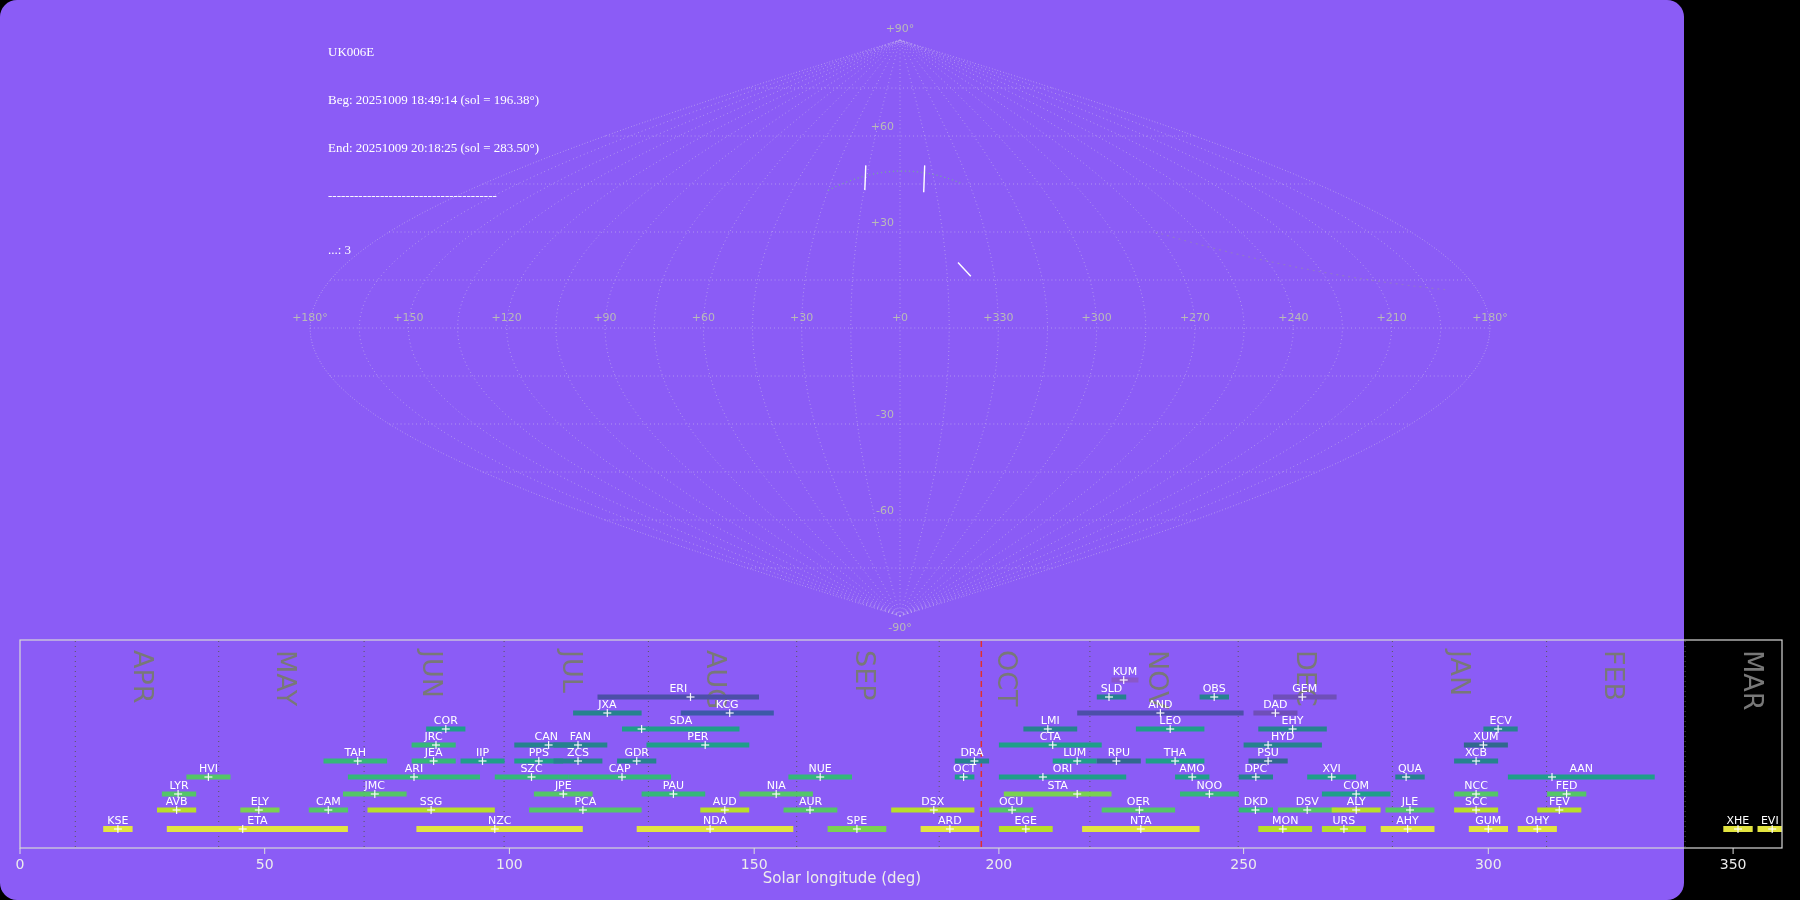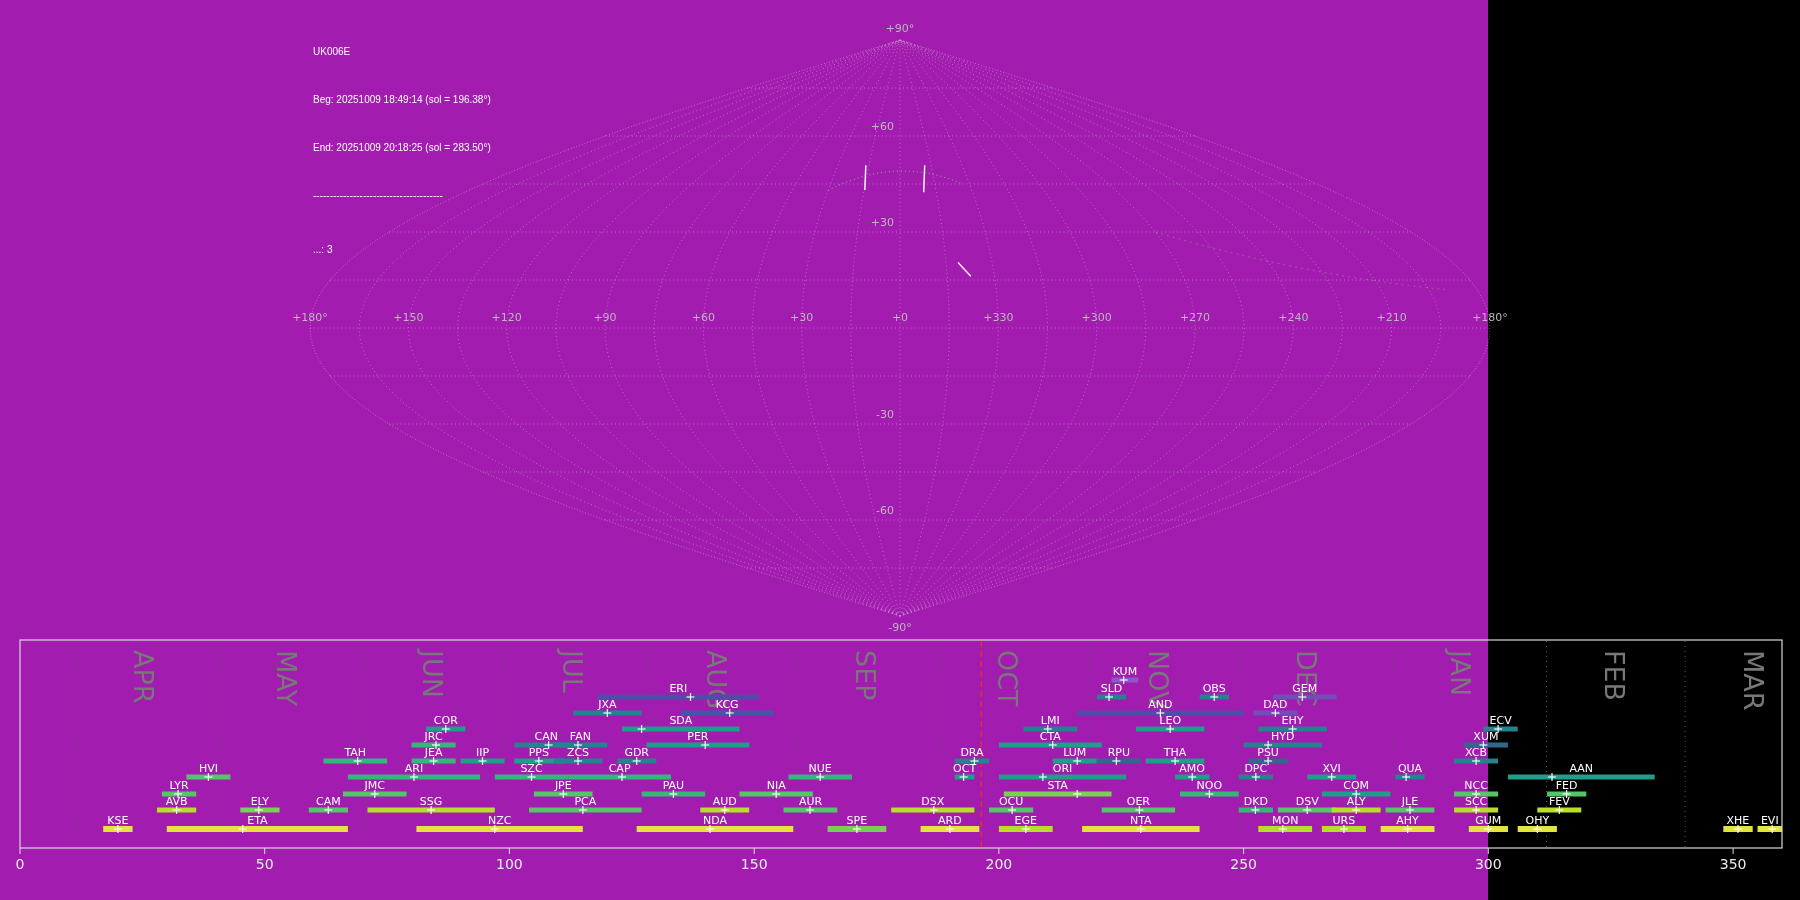--- a/index.html
+++ b/index.html
@@ -1,20 +1,20 @@
 <!DOCTYPE html>
 <html><head>
 <meta charset="utf-8">
 <style>
   html,body{margin:0;padding:0;background:#000;}
   body{width:1800px;height:900px;overflow:hidden;font-family:"DejaVu Sans",sans-serif;}
-  .page{position:relative;width:1488px;height:900px;background:#a21caf;}
+  .page{position:relative;width:1684px;height:900px;background:#8b5cf6;border-radius:17px;}
   svg#plot{position:absolute;left:0;top:0;}
-  .header{position:absolute;left:313px;top:12px;color:#fff;
-          font-family:Liberation Sans, sans-serif;font-size:10px;line-height:16px;white-space:pre;}
+  .header{position:absolute;left:328px;top:12px;color:#fff;
+          font-family:Liberation Serif, serif;font-size:13px;line-height:16px;white-space:pre;}
   .header .count{margin-top:6px;}
   .xlabel{position:absolute;left:0;right:0;top:869px;text-align:center;color:#ececec;font-size:15px;
           font-family:"DejaVu Sans",sans-serif;}
 </style>
 </head>
 <body>
 
 <div class="page">
   <svg id="plot" width="1800" height="900">
       <g stroke="#e8e8e8" fill="none" stroke-width="1" opacity="0.55" stroke-dasharray="0.7 3.2">
@@ -656,13 +656,14 @@
     </svg>
 
   <div class="header">
     <div>UK006E</div>
     <div>Beg: 20251009 18:49:14 (sol = 196.38°)</div>
     <div>End: 20251009 20:18:25 (sol = 283.50°)</div>
     <div>---------------------------------------</div>
     <div class="count">...: 3</div>
   </div>
 
+  <div class="xlabel">Solar longitude (deg)</div>
 </div>
 
 </body></html>

